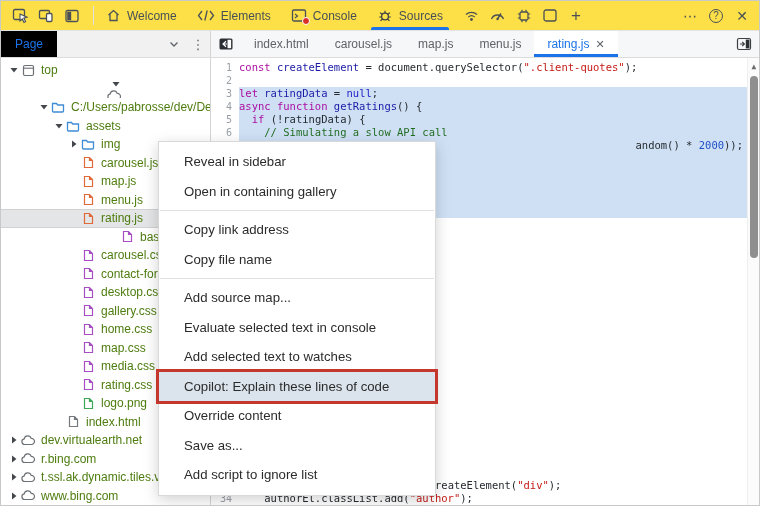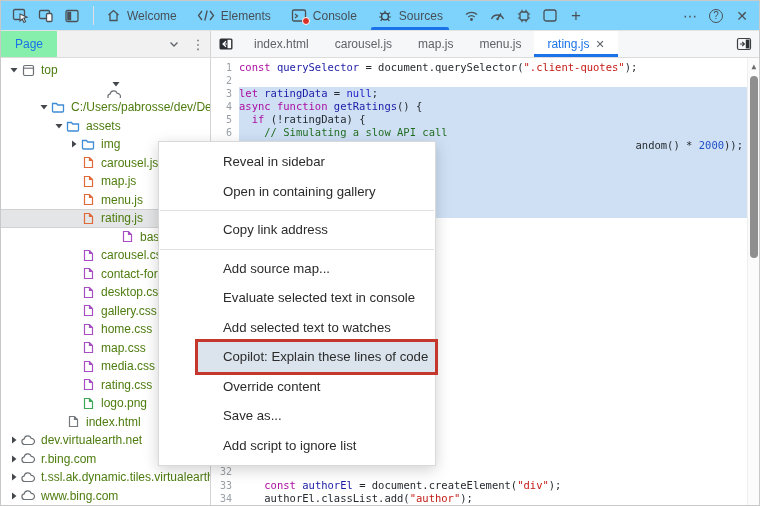--- a/index.html
+++ b/index.html
@@ -4,35 +4,35 @@
 <style>
   * { margin:0; padding:0; box-sizing:border-box; }
   html,body { width:760px; height:506px; }
   body {
     font-family:"Liberation Sans", sans-serif;
     font-size:12px; color:#333; background:#fff;
     position:relative; overflow:hidden;
     border:1px solid #c9c9c9;
   }
   
-  .toolbar { height:30px; display:flex; align-items:stretch; background:#7dd3fc; border-bottom:1px solid #e3e3e3; }
+  .toolbar { height:30px; display:flex; align-items:stretch; background:#fde047; border-bottom:1px solid #e3e3e3; }
   .tb-group { display:flex; align-items:center; padding:0 6px; }
   .tb-icon { width:26px; height:26px; display:flex; align-items:center; justify-content:center; color:#4a5056; cursor:pointer; position:relative; }
   .tb-divider { width:1px; background:#e0e0e0; margin:5px 2px; }
   .tb-tabs { display:flex; align-items:stretch; }
   .tb-tab { display:flex; align-items:center; gap:6px; padding:0 10px; color:#474f56; position:relative; cursor:pointer; font-size:12px; }
   .tb-tab .lbl { white-space:nowrap; }
   .tb-tab.active::after { content:""; position:absolute; left:4px; right:4px; bottom:0; height:3px; background:#1a73e8; border-radius:2px 2px 0 0; }
   .badge-dot { position:absolute; right:-3px; bottom:-2px; width:8px; height:8px; border-radius:50%; background:#d93025; border:1.5px solid #fff; }
   .tb-right { margin-left:auto; display:flex; align-items:center; padding-right:4px; }
   .glyph { font-size:14px; color:#4a5056; }
   
   .subbar { height:27px; display:flex; border-bottom:1px solid #dcdcdc; background:#f3f3f3; }
   .sb-left { width:210px; display:flex; align-items:stretch; border-right:1px solid #d4d4d4; background:#f1f1f1; }
-  .page-tab { background:#86efac; color:#1a73e8; display:flex; align-items:center; padding:0 14px; font-size:12px; cursor:pointer; }
+  .page-tab { background:#000000; color:#1a73e8; display:flex; align-items:center; padding:0 14px; font-size:12px; cursor:pointer; }
   .sb-left .spacer { flex:1; }
   .sb-ico { width:24px; display:flex; align-items:center; justify-content:center; color:#5f6368; cursor:pointer; }
   .ed-tabs { flex:1; display:flex; align-items:stretch; background:#f6f7f8; }
   .ed-tab { display:flex; align-items:center; gap:6px; padding:0 13px; color:#5f6368; font-size:12px; position:relative; cursor:pointer; white-space:nowrap; }
   .ed-tab.active { background:#fff; color:#1a73e8; }
   .ed-tab.active::after { content:""; position:absolute; left:0; right:0; bottom:0; height:3px; background:#1a73e8; }
   .ed-tab .close-x { font-size:11px; color:#5f6368; }
   .ed-tabs .spacer { flex:1; }
   
   .main { display:flex; height:449px; position:relative; }
@@ -51,21 +51,21 @@
   .t-k{color:#ab0da1;} .t-v{color:#1a1aa6;} .t-d{color:#1a1aa6;} .t-a{color:#1d1dc4;}
   .t-n{color:#1d4fc4;} .t-s{color:#c41a16;} .t-c{color:#236e25;} .t-p{color:#24292e;}
   .frag-right { position:absolute; right:4px; top:0; }
   
   .vscroll { position:absolute; top:0; right:0; width:12px; bottom:0; background:#fbfbfb; border-left:1px solid #efefef; }
   .vs-arrow { position:absolute; top:4px; left:0; width:12px; text-align:center; font-size:8px; color:#6a6a6a; cursor:pointer; }
   .vs-thumb { position:absolute; left:2px; width:8px; top:18px; height:182px; background:#8f8f8f; border-radius:5px; cursor:pointer; }
   
   .ctx-menu { position:absolute; left:157px; top:83px; width:278px; background:#fff; border:1px solid #d9d9d9;
               box-shadow:0 4px 14px rgba(0,0,0,.18); padding:5px 0; z-index:20; font-size:13.2px; color:#2b2b2b; }
-  .ctx-item { height:29.5px; line-height:29.5px; padding-left:25px; cursor:pointer; white-space:nowrap;margin-left:39px; }
+  .ctx-item { height:29.5px; line-height:29.5px; padding-left:25px; cursor:pointer; white-space:nowrap; }
   .ctx-sep { height:1px; background:#e1e1e1; margin:4px 1px; }
   .ctx-item.hl { background:#dbe4ec; outline:3px solid #c5372c; outline-offset:0; position:relative; z-index:2; }
   svg { display:block; }
 </style>
 </head>
 <body>
 
 <div class="toolbar">
   <div class="tb-group" id="tb-left">
       <div class="tb-icon">
@@ -468,21 +468,21 @@
           <svg width="14" height="11" viewBox="0 0 14 11">
             <path d="M3.6 9.5 a2.8 2.8 0 0 1 -.4 -5.55 a3.6 3.6 0 0 1 7 -.6 a2.6 2.6 0 0 1 .4 6.15 Z" fill="none" stroke="#6c7176" stroke-width="1.2"></path>
           </svg>
         </span>
         <span>www.bing.com</span>
       </div>
     </div>
 
   <div class="editor">
     <div class="code-area" id="code-area">
-        <div class="code-line"><div class="gutter">1</div><div class="lc"><span class="t-k">const </span><span class="t-v">querySelector</span><span class="t-p"> = document.querySelector(</span><span class="t-s">".client-quotes"</span><span class="t-p">);</span></div></div>
+        <div class="code-line"><div class="gutter">1</div><div class="lc"><span class="t-k">const </span><span class="t-v">createElement</span><span class="t-p"> = document.querySelector(</span><span class="t-s">".client-quotes"</span><span class="t-p">);</span></div></div>
         <div class="code-line"><div class="gutter">2</div><div class="lc"></div></div>
         <div class="code-line sel"><div class="gutter">3</div><div class="lc"><span class="t-k">let </span><span class="t-v">ratingData</span><span class="t-p"> = </span><span class="t-a">null</span><span class="t-p">;</span></div></div>
         <div class="code-line sel"><div class="gutter">4</div><div class="lc"><span class="t-k">async function </span><span class="t-d">getRatings</span><span class="t-p">() {</span></div></div>
         <div class="code-line sel"><div class="gutter">5</div><div class="lc"><span class="t-p">  </span><span class="t-k">if</span><span class="t-p"> (!ratingData) {</span></div></div>
         <div class="code-line sel"><div class="gutter">6</div><div class="lc"><span class="t-c">    // Simulating a slow API call</span></div></div>
         <div class="code-line sel"><div class="gutter">7</div><div class="lc"><span class="t-p">    </span><span class="t-k">await new </span><span class="t-p">Prom</span><span class="frag-right"><span class="t-p">andom() * </span><span class="t-n">2000</span><span class="t-p">));</span></span></div></div>
         <div class="code-line sel"><div class="gutter">8</div><div class="lc"><span class="t-p">    </span><span class="t-k">const </span><span class="t-v">response</span></div></div>
         <div class="code-line sel"><div class="gutter">9</div><div class="lc"><span class="t-p">    ratingData = </span><span class="t-k">a</span></div></div>
         <div class="code-line sel"><div class="gutter">10</div><div class="lc"><span class="t-p">  }</span></div></div>
         <div class="code-line sel"><div class="gutter">11</div><div class="lc"></div></div>
@@ -514,20 +514,21 @@
       <div class="vs-arrow">▲</div>
       <div class="vs-thumb"></div>
     </div>
   </div>
 
   <div class="ctx-menu" id="ctx-menu">
       <div class="ctx-item">Reveal in sidebar</div>
       <div class="ctx-item">Open in containing gallery</div>
       <div class="ctx-sep"></div>
       <div class="ctx-item">Copy link address</div>
+      <div class="ctx-item">Copy file name</div>
       <div class="ctx-sep"></div>
       <div class="ctx-item">Add source map...</div>
       <div class="ctx-item">Evaluate selected text in console</div>
       <div class="ctx-item">Add selected text to watches</div>
       <div class="ctx-item hl">Copilot: Explain these lines of code</div>
       <div class="ctx-item">Override content</div>
       <div class="ctx-item">Save as...</div>
       <div class="ctx-item">Add script to ignore list</div>
     </div>
 </div>

